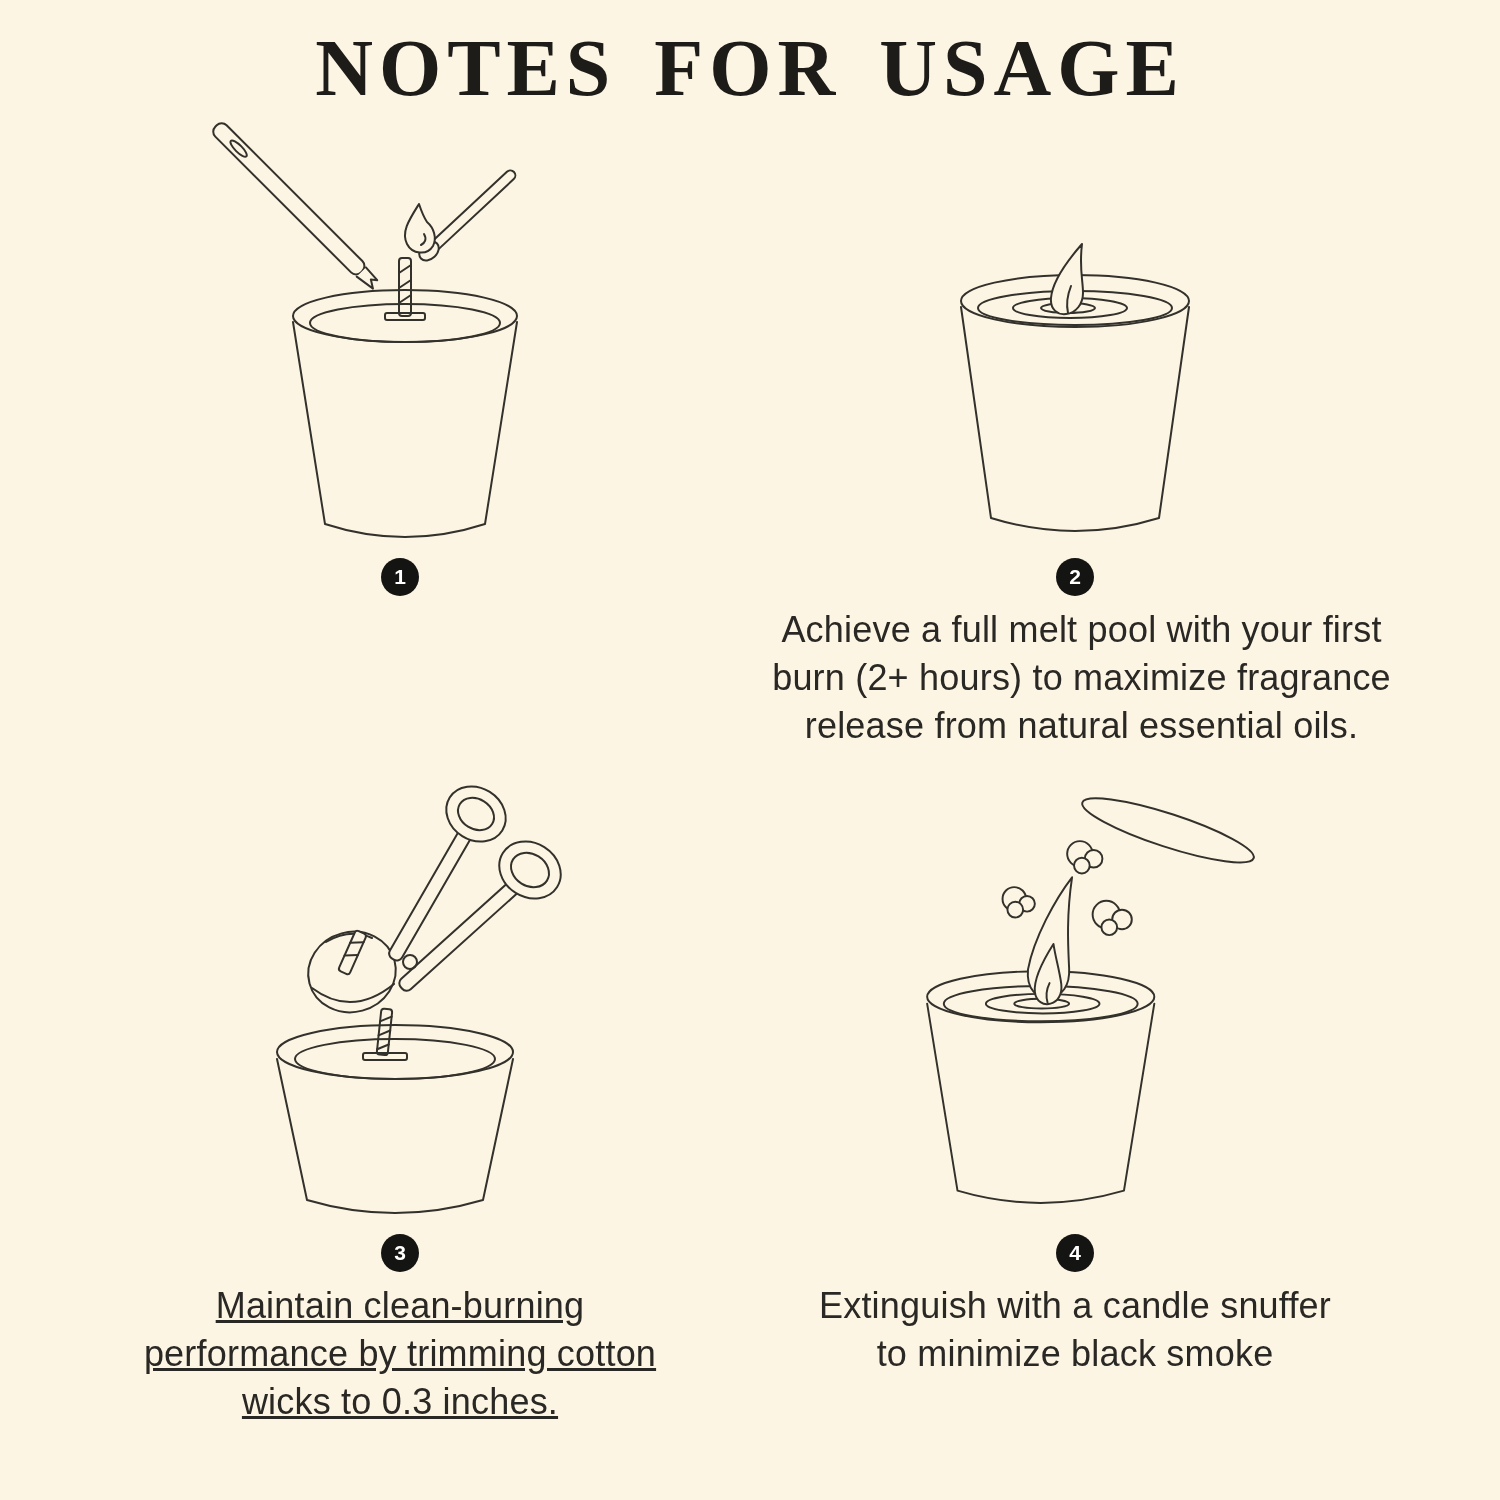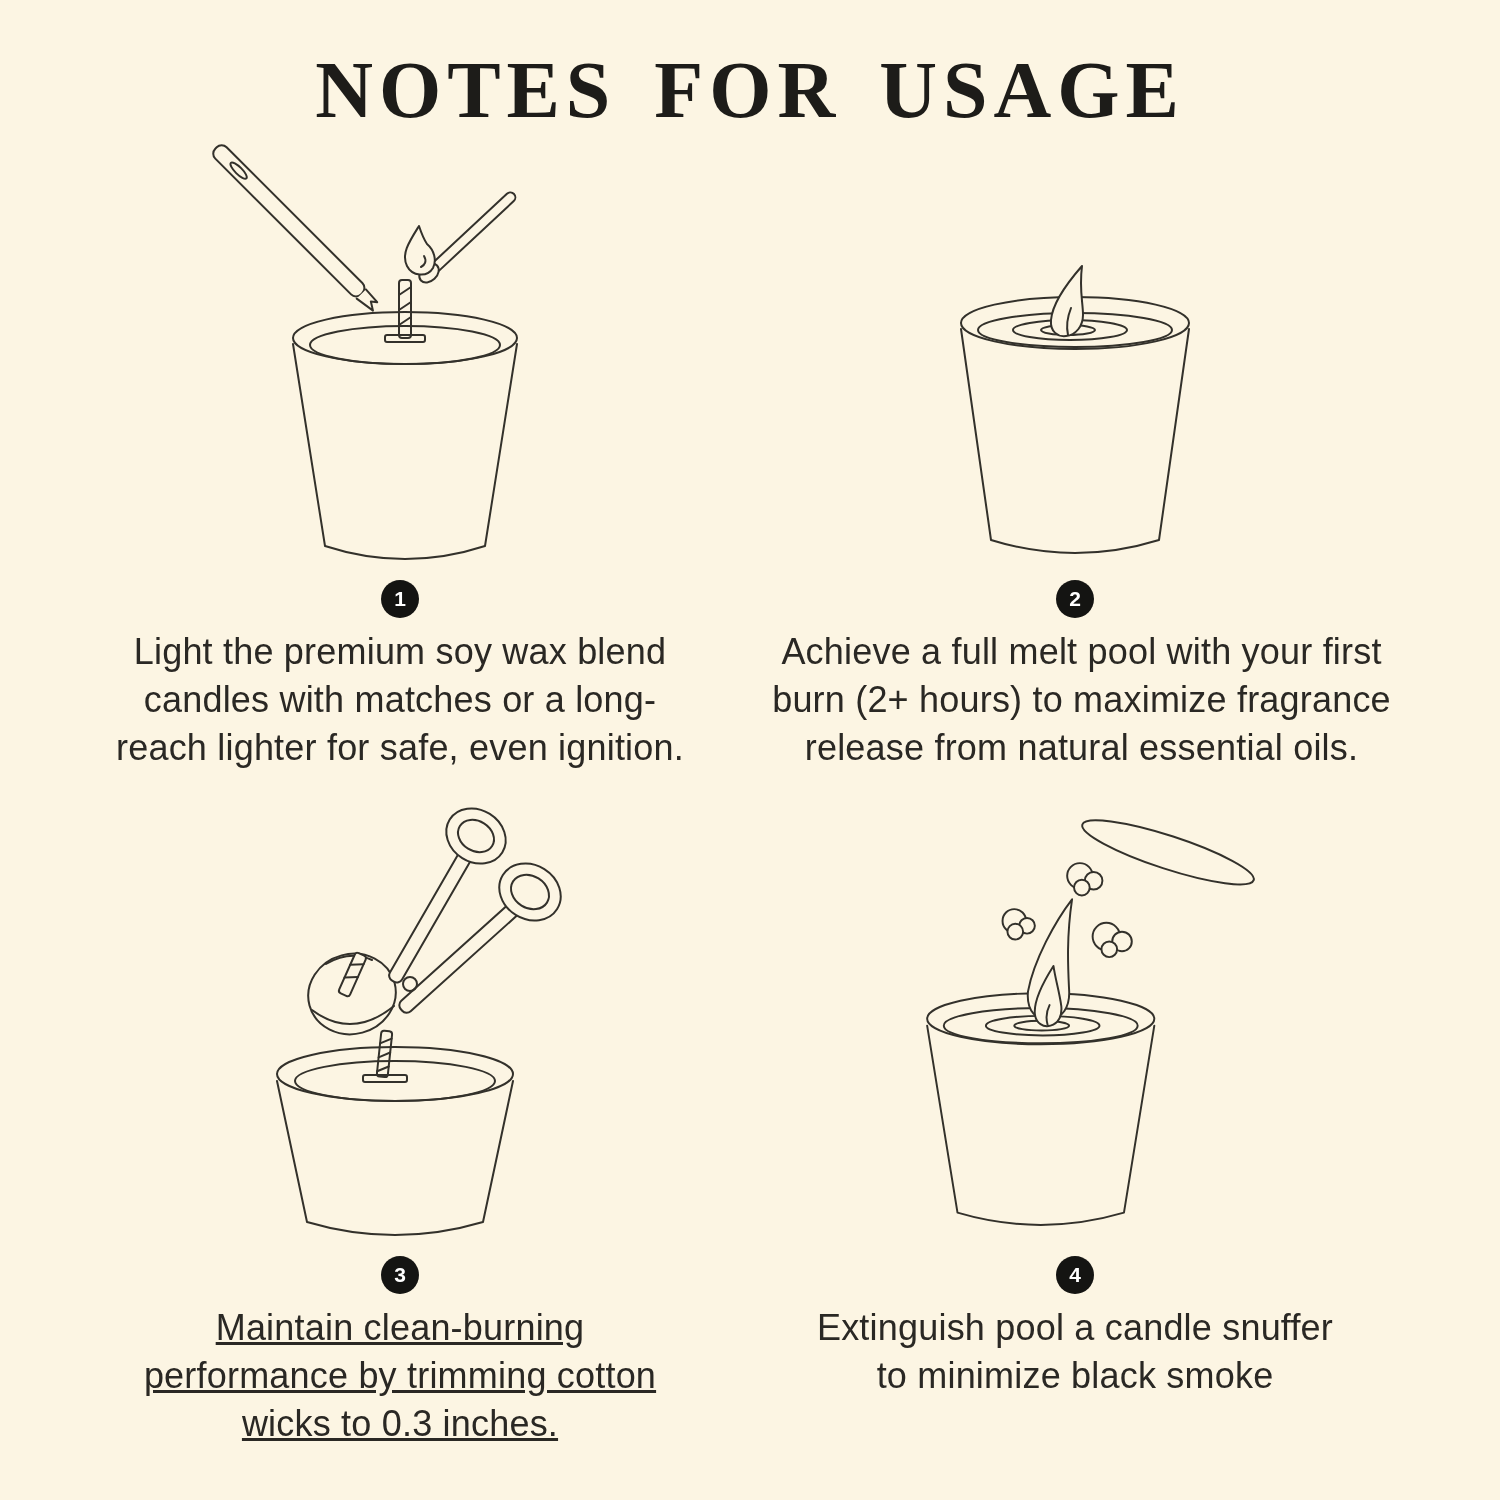--- a/index.html
+++ b/index.html
@@ -5,21 +5,21 @@
   html,body{margin:0;padding:0;}
   body{
     width:1500px;height:1500px;
     background:#fcf5e3;
     font-family:"Liberation Sans", sans-serif;
     color:#2a2824;
     overflow:hidden;
   }
   .page{width:1500px;height:1500px;position:relative;}
   h1.title{
-    margin:50px 0 0 0;
+    margin:28px 0 0 0;
     text-align:center;
     font-family:"Liberation Serif", serif;
     font-weight:bold;
     font-size:80px;
     line-height:1;
     letter-spacing:6px;
     word-spacing:12px;
     color:#1d1c19;
   }
   .grid{
@@ -85,21 +85,20 @@
             <g transform="translate(334,56) rotate(137)">
               <rect class="ln fillbg" x="0" y="-5" width="112" height="10" rx="5"></rect>
             </g>
             <ellipse class="ln fillbg" cx="249" cy="135" rx="11" ry="8" transform="rotate(-43 249 135)"></ellipse>
             <path class="ln fillbg" d="M239,88 C229,104 221,116 227,128 C232,138 247,140 253,130 C257,122 254,112 247,106 C243,100 241,94 239,88 Z"></path>
             <path class="ln" d="M244,118 c3,5 1,9 -3,11"></path>
           </g>
         </svg>
       </div>
       <div class="badge">1</div>
-      <p class="caption w1">Light the premium soy wax blend candles with matches or a long-reach lighter for safe, even ignition.</p>
     </section>
 
     <section class="step step-right">
       <div class="figure row1">
         <svg width="360" height="330" viewBox="0 0 360 330">
           <g>
             <path class="ln" d="M66,91 L96,302 Q180,328 264,302 L294,91"></path>
             <ellipse class="ln" cx="180" cy="85" rx="114" ry="26"></ellipse>
             <ellipse class="ln" cx="180" cy="92" rx="97" ry="17"></ellipse>
             <ellipse class="ln" cx="175" cy="92" rx="57" ry="10"></ellipse>
@@ -181,17 +180,17 @@
             <ellipse class="ln" cx="166" cy="257" rx="28" ry="5"></ellipse>
           </g>
           <g>
             <path class="ln fillbg" d="M197,128 C180,150 158,190 152,222 C150,243 162,252 173,251 C187,250 195,238 194,221 C193,200 191,168 197,128 Z"></path>
             <path class="ln fillbg" d="M178,196 C164,218 158,234 159,245 C160,255 168,259 175,257 C183,255 187,247 186,237 C184,222 180,210 178,196 Z"></path>
             <path class="ln" d="M172,256 C170,249 171,242 174,236" stroke-width="2.5"></path>
           </g>
         </svg>
       </div>
       <div class="badge">4</div>
-      <p class="caption w4">Extinguish pool a candle snuffer to minimize black smoke</p>
+      <p class="caption w4">Extinguish with a candle snuffer to minimize black smoke</p>
     </section>
 
   </div>
 </div>
 
 </body></html>

